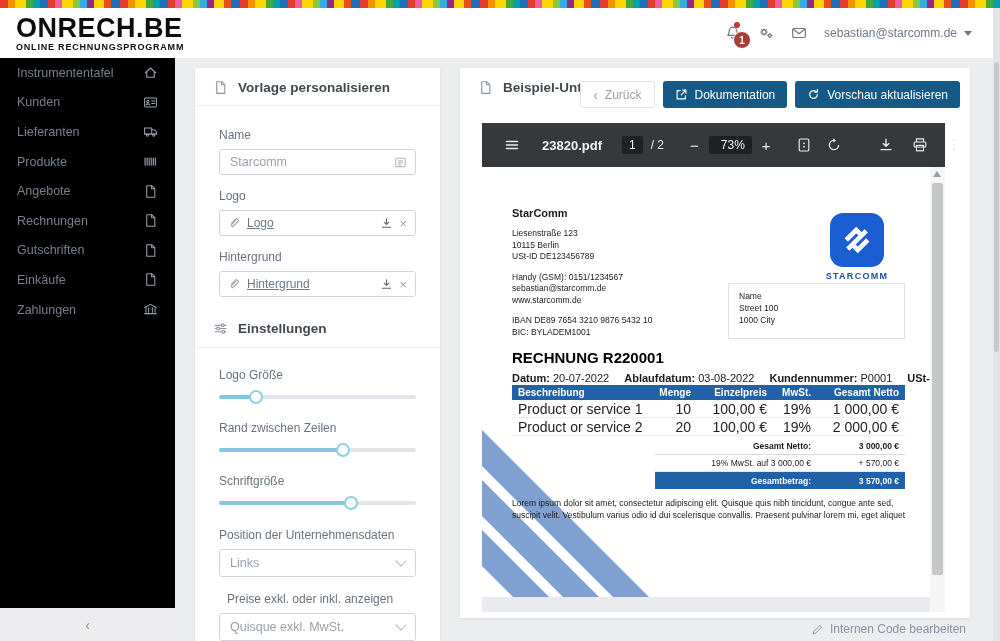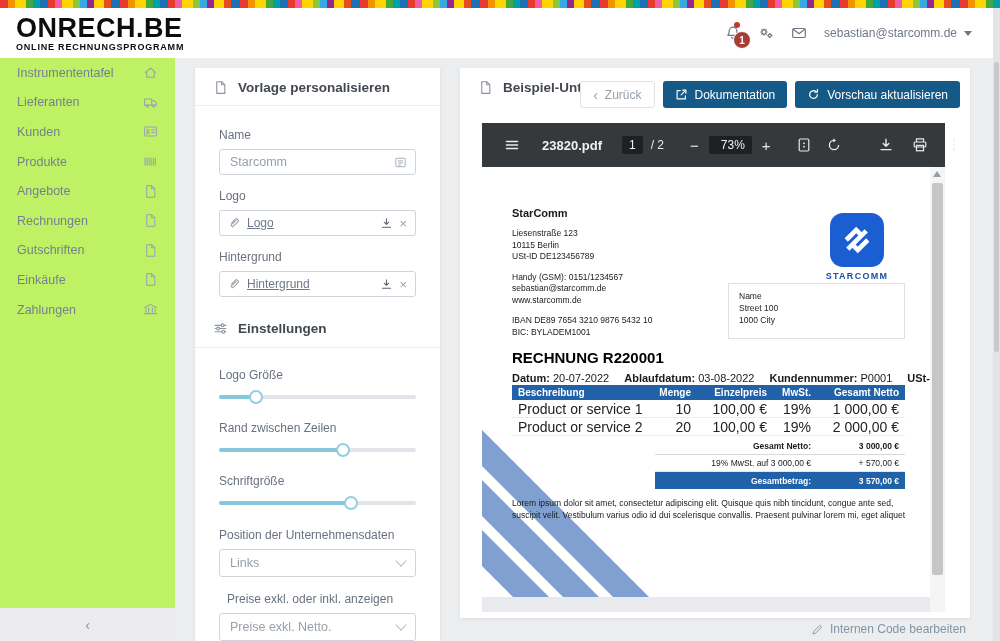--- a/index.html
+++ b/index.html
@@ -22,21 +22,21 @@
   .brand-tag{font-size:9px;font-weight:bold;letter-spacing:.8px;margin-top:0;}
   .header-right{position:absolute;right:28px;top:0;height:50px;display:flex;align-items:center;gap:17px;color:#6e7888;}
   .hicon svg{width:16px;height:16px;display:block;}
   .bell-wrap{position:relative;}
   .bell-dot{position:absolute;top:-3px;left:9px;width:6px;height:6px;border-radius:50%;background:#c0392b;}
   .badge{position:absolute;top:6px;left:8px;width:16px;height:16px;border-radius:50%;
     background:#a63e35;color:#fff;font-size:10px;font-weight:bold;display:flex;align-items:center;justify-content:center;border:1px solid #fff;}
   .account{display:flex;align-items:center;gap:7px;font-size:12px;color:#6e7888;cursor:default;}
   .caret{width:0;height:0;border-left:4px solid transparent;border-right:4px solid transparent;border-top:5px solid #6e7888;}
   
-  .sidebar{position:absolute;left:0;top:58px;width:175px;height:583px;background:#bef264;}
+  .sidebar{position:absolute;left:0;top:58px;width:175px;height:583px;background:#000000;}
   .side-item{height:29.6px;display:flex;align-items:center;justify-content:space-between;padding:0 17px;cursor:pointer;}
   .side-label{font-size:12.5px;color:#76808f;}
   .side-icon{color:#9aa3b0;}
   .side-icon svg{width:15px;height:15px;display:block;}
   .side-footer{position:absolute;left:0;bottom:0;width:175px;height:33px;background:#ececee;
     display:flex;align-items:center;justify-content:center;color:#8a939e;font-size:14px;cursor:pointer;}
   
   .card{background:#fff;box-shadow:0 1px 3px rgba(0,0,0,.08);position:absolute;}
   .card-customize{left:195px;top:68px;width:245px;height:700px;}
   .card-preview{left:460px;top:68px;width:510px;height:550px;}
@@ -165,38 +165,38 @@
       <div class="side-item">
         <span class="side-label">Instrumententafel</span>
         <span class="side-icon">
           <svg viewBox="0 0 16 16" fill="none" stroke="currentColor" stroke-width="1.2" stroke-linecap="round" stroke-linejoin="round">
             <path d="M2.5 8.2 8 3.2l5.5 5"></path>
             <path d="M4 7.3V13h8V7.3"></path>
           </svg>
         </span>
       </div>
       <div class="side-item">
+        <span class="side-label">Kunden</span>
+        <span class="side-icon">
+          <svg viewBox="0 0 16 16" fill="none" stroke="currentColor" stroke-width="1.1" stroke-linecap="round">
+            <rect x="1.7" y="3.2" width="12.6" height="9.6" rx="1"></rect>
+            <circle cx="5.2" cy="6.8" r="1.2"></circle>
+            <path d="M3.4 10.6c.5-1.5 3.1-1.5 3.6 0"></path>
+            <path d="M9.2 6.5h3.4M9.2 9h3.4"></path>
+          </svg>
+        </span>
+      </div>
+      <div class="side-item">
         <span class="side-label">Lieferanten</span>
         <span class="side-icon">
           <svg viewBox="0 0 16 16" fill="none" stroke="currentColor" stroke-width="1.1" stroke-linejoin="round">
             <path d="M1.7 4.3h7.6v6.5H1.7z"></path>
             <path d="M9.3 6.2h2.9l2.1 2v2.6H9.3"></path>
             <circle cx="4.6" cy="11.8" r="1.2"></circle>
             <circle cx="11.4" cy="11.8" r="1.2"></circle>
-          </svg>
-        </span>
-      </div>
-      <div class="side-item">
-        <span class="side-label">Kunden</span>
-        <span class="side-icon">
-          <svg viewBox="0 0 16 16" fill="none" stroke="currentColor" stroke-width="1.1" stroke-linecap="round">
-            <rect x="1.7" y="3.2" width="12.6" height="9.6" rx="1"></rect>
-            <circle cx="5.2" cy="6.8" r="1.2"></circle>
-            <path d="M3.4 10.6c.5-1.5 3.1-1.5 3.6 0"></path>
-            <path d="M9.2 6.5h3.4M9.2 9h3.4"></path>
           </svg>
         </span>
       </div>
       <div class="side-item">
         <span class="side-label">Produkte</span>
         <span class="side-icon">
           <svg viewBox="0 0 16 16" fill="none" stroke="currentColor" stroke-width="1.2" stroke-linecap="round">
             <path d="M2.2 4.2v7.6M4.4 4.2v7.6M6.6 4.2v7.6M8.8 4.2v7.6M11 4.2v7.6M13.2 4.2v7.6"></path>
           </svg>
         </span>
@@ -337,21 +337,21 @@
       </div>
     </div>
   <div>
       <div class="ctl-label" style="margin-top: 18px;">Position der Unternehmensdaten</div>
       <div class="select-box">
         <span>Links</span>
         <span class="sel-chev"></span>
       </div>
       <div class="ctl-label" style="margin-top: 15px; margin-left: 32px;">Preise exkl. oder inkl. anzeigen</div>
       <div class="select-box">
-        <span>Preise exkl. Netto.</span>
+        <span>Quisque exkl. MwSt.</span>
         <span class="sel-chev"></span>
       </div>
     </div>
 
 </div>
 
 <div class="card card-preview">
   <div class="card-head" style="border-bottom:none;">
     <svg viewBox="0 0 16 16" fill="none" stroke="currentColor" stroke-width="1.2" stroke-linejoin="round">
         <path d="M4 1.8h5.2L12.6 5v9.2H4z"></path>

